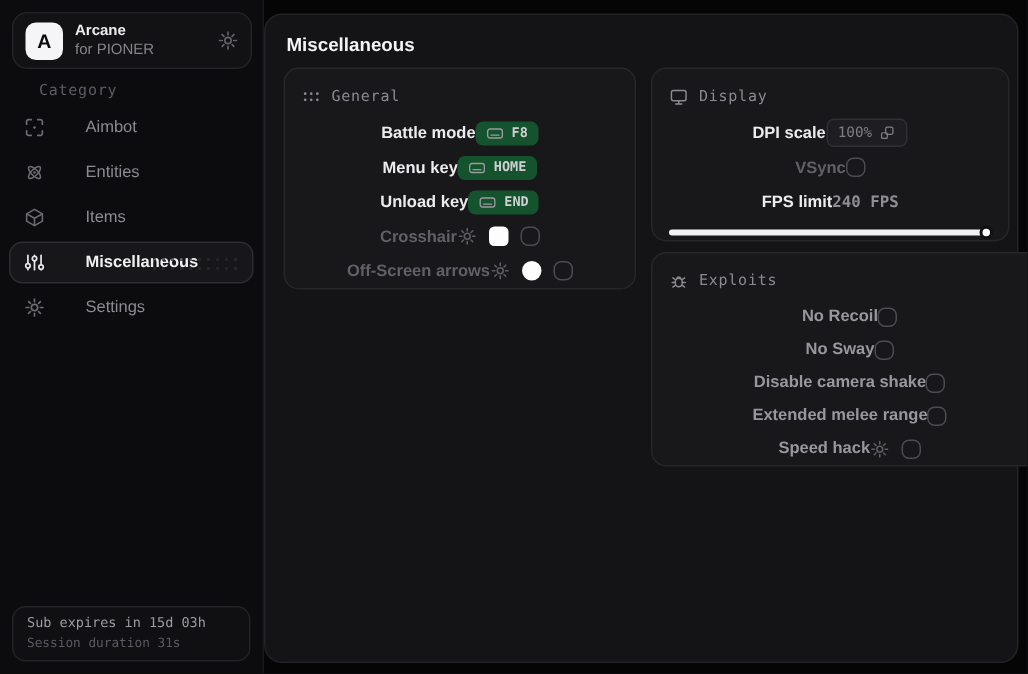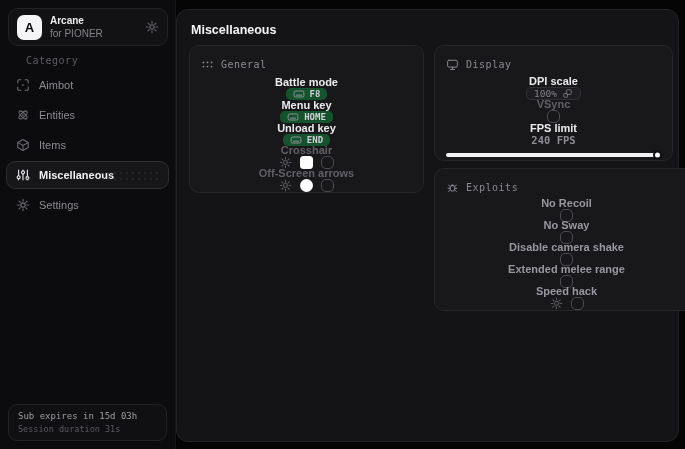--- a/index.html
+++ b/index.html
@@ -16,21 +16,21 @@
   .side-header{position:absolute;left:8px;top:8px;width:160px;height:38px;background:#121214;border:1px solid #232327;border-radius:10px;display:flex;align-items:center;padding:0 8px;box-sizing:border-box;}
   .logo{width:25px;height:25px;border-radius:7px;background:#f5f5f7;color:#0a0a0a;display:flex;align-items:center;justify-content:center;font-weight:bold;font-size:13px;flex:0 0 auto;}
   .app-names{margin-left:8px;flex:1;min-width:0;}
   .app-name{font-size:10px;font-weight:700;color:#ededf0;}
   .app-sub{font-size:10px;color:#83838a;margin-top:2px;}
   .hdr-gear{color:#62626a;width:14px;height:14px;cursor:pointer;flex:0 0 auto;}
 
   .category{position:absolute;left:14px;top:55px;font-size:10px;letter-spacing:.5px;color:#5c5c63;margin-left:12px;}
 
   .side-items{position:absolute;left:6px;top:71px;right:6px;}
-  .side-item{height:26px;display:flex;align-items:center;gap:9px;padding:0 9px;border-radius:9px;color:#8b8b92;font-size:11px;margin-bottom:2px;border:1px solid transparent;cursor:pointer;position:relative;}
+  .side-item{height:26px;display:flex;align-items:center;gap:27px;padding:0 9px;border-radius:9px;color:#8b8b92;font-size:11px;margin-bottom:2px;border:1px solid transparent;cursor:pointer;position:relative;}
   .side-item .icn{width:14px;height:14px;color:#6b6b72;flex:0 0 auto;display:flex;}
   .side-item.active{background:#17171a;border-color:#2c2c31;color:#f0f0f2;font-weight:700;overflow:hidden;}
   .side-item.active .icn{color:#e8e8ec;}
   .side-item.active::after{content:"";position:absolute;right:8px;top:8px;bottom:8px;width:60px;
     background-image:radial-gradient(circle, #2b2b30 1px, transparent 1.3px);background-size:6px 6px;opacity:.7;pointer-events:none;}
 
   .side-footer{position:absolute;left:8px;right:8px;bottom:8px;height:37px;border:1px solid #232327;border-radius:9px;background:#101013;padding:6px 9px;box-sizing:border-box;}
   .sf1{font-size:9px;color:#9c9ca3;white-space:nowrap;}
   .sf2{font-size:8.5px;color:#5a5a61;margin-top:3px;white-space:nowrap;}
 
@@ -39,21 +39,21 @@
   .main-title{position:absolute;left:14px;top:13px;font-size:12.5px;font-weight:700;color:#f4f4f6;}
 
   .panel{position:absolute;background:#18181b;border:1px solid #262629;border-radius:10px;box-sizing:border-box;padding:9px 11px;}
   .panel-general{left:12px;top:35px;width:235px;height:148px;}
   .panel-display{left:257px;top:35px;width:239px;height:116px;}
   .panel-exploits{left:257px;top:158px;width:265px;height:143px;}
 
   .panel-head{display:flex;align-items:center;gap:7px;height:18px;color:#8a8a91;font-size:10px;letter-spacing:.5px;margin-bottom:4px;}
   .panel-head .icn{width:13px;height:13px;display:flex;color:#8a8a91;}
 
-  .row{display:flex;align-items:center;justify-content:flex-end;height:23px;flex-direction:column;}
+  .row{display:flex;align-items:center;justify-content:center;height:23px;}
   .row .label{font-size:11px;font-weight:700;color:#ececef;}
   .row.dim .label{color:#606067;font-weight:600;}
   .panel-exploits .row{height:22px;}
   .panel-exploits .row .label{color:#97979e;font-weight:600;}
 
   .controls{display:flex;align-items:center;gap:8px;}
   .kbd-chip{display:flex;align-items:center;gap:5px;background:#14532d;border-radius:5px;height:16px;padding:0 7px;color:#cfcfd4;font-size:9px;font-weight:700;cursor:pointer;}
   .kbd-chip .icn{width:12px;height:12px;display:flex;color:#9a9aa1;}
   .checkbox{width:13px;height:13px;border:1.5px solid #4b4b52;border-radius:5px;background:transparent;box-sizing:border-box;cursor:pointer;flex:0 0 auto;}
   .swatch{width:13px;height:13px;background:#fdfdfd;cursor:pointer;flex:0 0 auto;}

